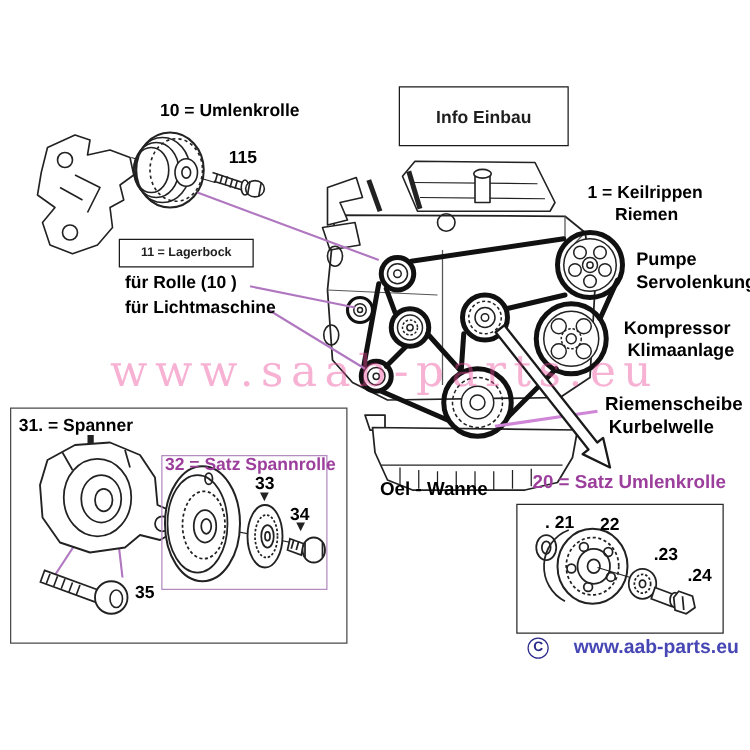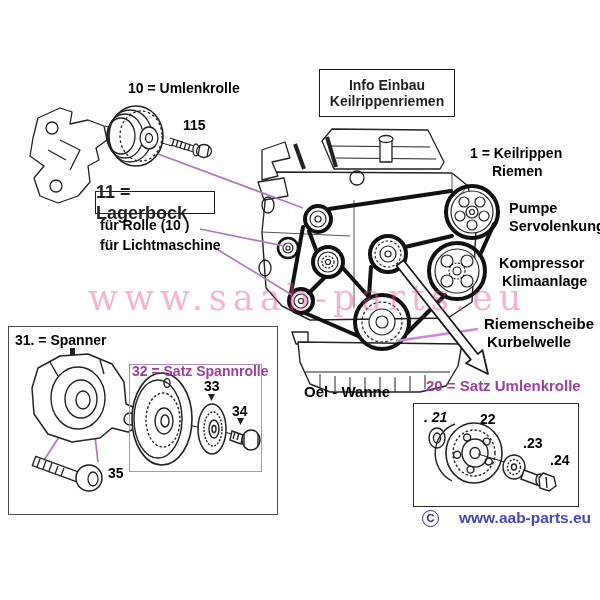--- a/index.html
+++ b/index.html
@@ -7,22 +7,22 @@
          font-family:"Liberation Sans",sans-serif;color:#1f1f1f;}
   #stage *{box-sizing:border-box;}
   svg{position:absolute;left:0;top:0;z-index:1;}
   .lbl{position:absolute;z-index:4;font-weight:bold;white-space:nowrap;line-height:1.1;}
   .black{color:#000000;}
   .purple{color:#9c3f9c;}
   .box{position:absolute;z-index:3;border:1.5px solid #1a1a1a;background:transparent;}
   #info-box{left:319px;top:69px;width:136px;height:48px;background:#fff;
             display:flex;flex-direction:column;align-items:center;justify-content:center;
             font-weight:bold;font-size:14px;z-index:4;}
-  #lagerbock-box{left:95px;top:191px;width:120px;height:23px;background:#fff;
-            display:flex;align-items:center;justify-content:center;font-weight:bold;font-size:18px;z-index:4;}
+  #lagerbock-box{left:95px;top:191px;width:108px;height:23px;background:#fff;
+            display:flex;align-items:center;justify-content:center;font-weight:bold;font-size:10px;z-index:4;}
   #bl-box{left:8px;top:326px;width:270px;height:189px;border:1.6px solid #4a4a4a;}
   #bl-inner-box{left:129px;top:364px;width:133px;height:108px;border:1.6px solid #b38cc0;}
   #br-box{left:413px;top:403px;width:166px;height:104px;border:1.6px solid #2a2a2a;}
   #watermark{position:absolute;left:88px;top:278px;z-index:2;font-family:"DejaVu Serif",serif;
              font-size:35px;letter-spacing:6px;color:#ec4899;opacity:0.42;white-space:nowrap;}
   #footer{position:absolute;left:422px;top:509px;z-index:4;display:flex;align-items:center;gap:5px;}
   #copyright-circle{width:17px;height:17px;border:1.6px solid #2a2a8a;border-radius:50%;
              color:#2a2a8a;font-size:11px;font-weight:bold;display:flex;align-items:center;justify-content:center;}
   #footer-link{color:#4646b4;font-size:15.5px;font-weight:bold;margin-left:15px;}
 </style>
@@ -207,21 +207,20 @@
   </svg>
 
   <div id="watermark">www.saab-parts.eu</div>
 
   <div class="box" id="bl-box"></div>
   <div class="box" id="bl-inner-box"></div>
   <div class="box" id="br-box"></div>
 
   <div class="box" id="info-box">
     <span>Info Einbau</span>
-    <span>Keilrippenriemen</span>
   </div>
   <div class="box" id="lagerbock-box">
     <span>11 = Lagerbock</span>
   </div>
 
   <div class="lbl black" style="left:128px;top:81px;font-size:14px;">10 = Umlenkrolle</div>
   <div class="lbl black" style="left:183px;top:118px;font-size:14px;">115</div>
   <div class="lbl black" style="left:100px;top:218px;font-size:14px;">für  Rolle (10 )</div>
   <div class="lbl black" style="left:100px;top:238px;font-size:14px;">für Lichtmaschine</div>
   <div class="lbl black" style="left:470px;top:146px;font-size:14px;">1 = Keilrippen</div>
@@ -232,21 +231,21 @@
   <div class="lbl black" style="left:502px;top:274px;font-size:14.5px;">Klimaanlage</div>
   <div class="lbl black" style="left:484px;top:316px;font-size:15px;">Riemenscheibe</div>
   <div class="lbl black" style="left:487px;top:334px;font-size:15px;">Kurbelwelle</div>
   <div class="lbl black" style="left:304px;top:384px;font-size:15px;">Oel - Wanne</div>
   <div class="lbl purple" style="left:426px;top:378px;font-size:15px;">20 = Satz Umlenkrolle</div>
   <div class="lbl black" style="left:15px;top:333px;font-size:14px;">31. = Spanner</div>
   <div class="lbl purple" style="left:132px;top:344px;font-size:14px;margin-top:20px;">32 = Satz Spannrolle</div>
   <div class="lbl black" style="left:204px;top:379px;font-size:14px;">33</div>
   <div class="lbl black" style="left:232px;top:404px;font-size:14px;">34</div>
   <div class="lbl black" style="left:108px;top:466px;font-size:14px;">35</div>
-  <div class="lbl black" style="left:424px;top:410px;font-size:14px;font-style:italic;">. 21</div>
+  <div class="lbl black" style="left:436px;top:410px;font-size:14px;">. 21</div>
   <div class="lbl black" style="left:480px;top:412px;font-size:14px;">22</div>
   <div class="lbl black" style="left:523px;top:436px;font-size:14px;">.23</div>
   <div class="lbl black" style="left:550px;top:453px;font-size:14px;">.24</div>
 
   <div id="footer">
     <span id="copyright-circle">C</span>
     <span id="footer-link">www.aab-parts.eu</span>
   </div>
 
 </div>

